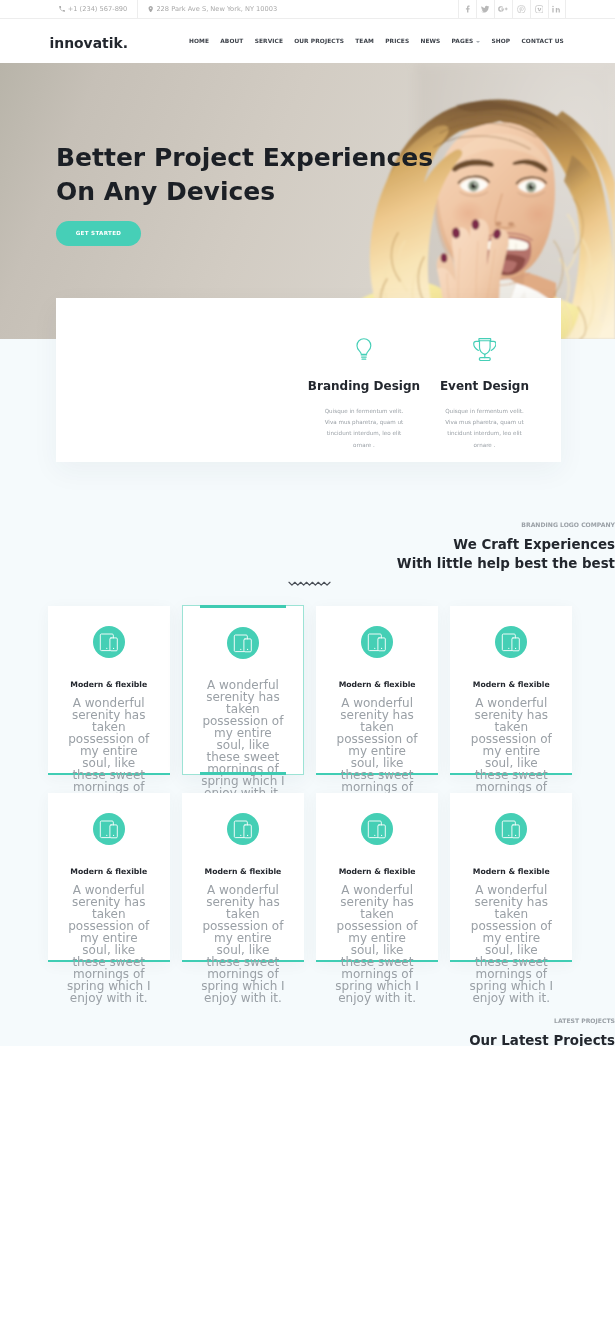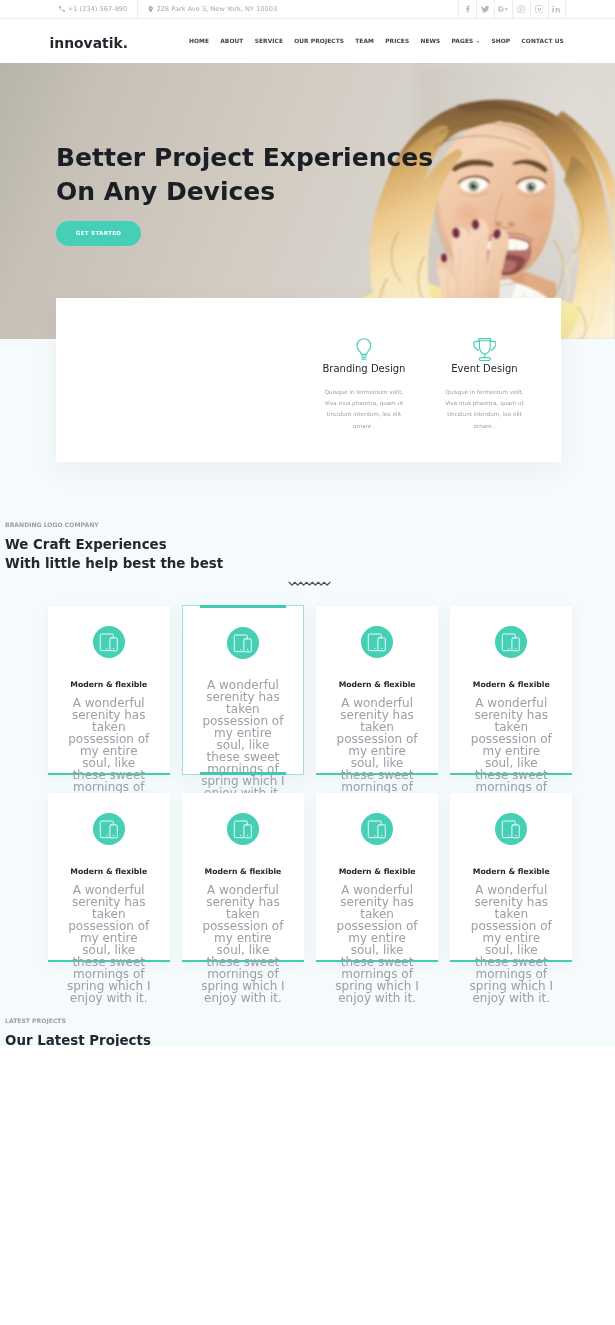--- a/index.html
+++ b/index.html
@@ -33,25 +33,25 @@
 .cta{margin-top:12px;display:flex;align-items:center;justify-content:center;width:85px;height:25px;border-radius:12.5px;background:#46cfb7;color:#fff;font-size:5.6px;font-weight:bold;letter-spacing:.3px}
 
 
 .below-hero{position:relative;background:#f5fafc;height:150px}
 .intro-card{position:absolute;left:56px;top:-41px;width:505px;height:164.3px;background:#fff;display:flex;padding:31px 16.3px 0 27px;box-shadow:0 9px 26px rgba(40,60,80,.05);z-index:4}
 .intro-left{width:194px;padding-top:9.5px}
 .intro-left h2{font-size:14.85px;line-height:20.5px;font-weight:bold;letter-spacing:0;color:#23272e}
 .intro-feats{flex:1;display:flex;justify-content:flex-end;padding-left:0;gap:0}
 .feat{width:120.5px;text-align:center}
 .feat .fic{height:30px;display:flex;align-items:flex-end;justify-content:center;margin-top:2px}
-.feat h3{margin-top:2px;font-size:10px;font-weight:normal;letter-spacing:0;color:#23272e}
+.feat h3{margin-top:18px;font-size:12px;font-weight:bold;letter-spacing:0;color:#23272e}
 .feat p{margin-top:13px;font-size:5.6px;line-height:11.2px;color:#9aa0a6;width:92px;margin-left:auto;margin-right:auto}
 
 
-.sec-head{text-align:left;padding-left:5px}
+.sec-head{text-align:right;padding-left:5px}
 .eyebrow{font-size:6.1px;font-weight:bold;letter-spacing:0;color:#9ba1a7;line-height:1}
 .sec-title{margin-top:8.3px;font-size:13.4px;line-height:18.8px;font-weight:bold;letter-spacing:0;color:#23272e}
 .wave{margin:6px auto 0;display:block}
 
 
 .services{background:#f5fafc;padding-top:33px}
 .cards{display:grid;grid-template-columns:repeat(4,122px);column-gap:12.2px;justify-content:center;align-items:start;margin-top:19px;padding-left:5px}
 .cards.row2{margin-top:17.5px}
 .card{background:#fff;position:relative;padding:20px 19px 0;text-align:center;border-bottom:2px solid #40cdb4;box-shadow:0 3px 14px rgba(40,60,80,.045);height:169px}
 .card .cic{width:32px;height:32px;border-radius:50%;background:#45cfb5;margin:0 auto;display:flex;align-items:center;justify-content:center}

